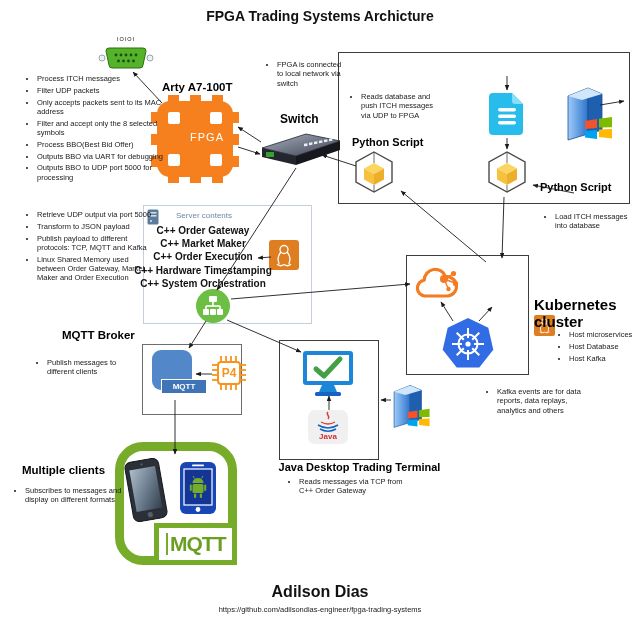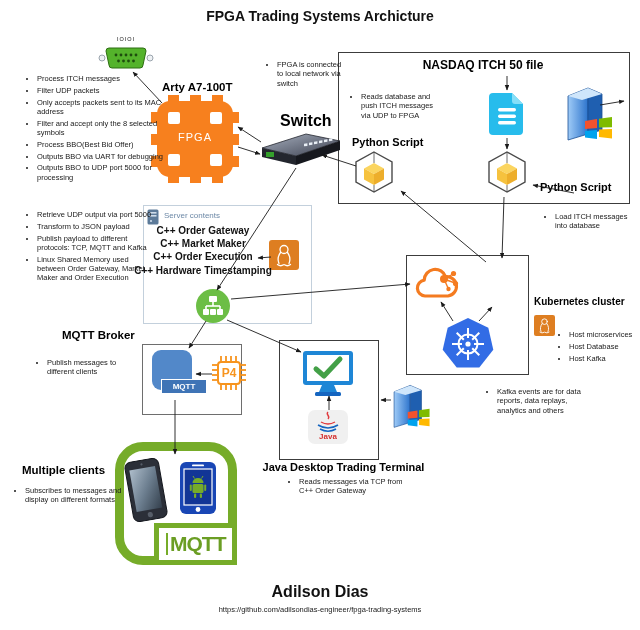--- a/index.html
+++ b/index.html
@@ -79,27 +79,27 @@
           <rect x="78" y="61" width="10" height="11"></rect>
         <rect x="6" y="6" width="76" height="76" rx="13"></rect>
       </g>
       <g fill="#fff">
         <rect x="17" y="17" width="12" height="12" rx="2"></rect>
           <rect x="59" y="17" width="12" height="12" rx="2"></rect>
         <rect x="17" y="59" width="12" height="12" rx="2"></rect>
           <rect x="59" y="59" width="12" height="12" rx="2"></rect>
       </g>
     </svg>
-    <div class="abs ctr" style="left:0;top:36px;width:88px;color:#fff;font-size:11px;letter-spacing:1px;">FPGA</div>
+    <div class="abs ctr" style="left:12px;top:36px;width:88px;color:#fff;font-size:11px;letter-spacing:1px;">FPGA</div>
   </div>
 
   <ul class="abs txt note" style="left:266px;top:60px;width:66px;">
     <li>FPGA is connected to local network via switch</li>
   </ul>
-  <div class="abs txt lbl" style="left:280px;top:112px;font-size:16px;">Switch</div>
+  <div class="abs txt lbl" style="left:280px;top:112px;font-size:12px;">Switch</div>
   <div class="abs icon" style="left:256px;top:128px;">
     <svg width="90" height="44" viewBox="0 0 90 44">
       <defs>
         <linearGradient id="swtop" x1="0" y1="0" x2="1" y2="1">
           <stop offset="0" stop-color="#a8b0bf"></stop>
             <stop offset="1" stop-color="#3c4150"></stop>
         </linearGradient>
       </defs>
       <polygon points="6,20 50,6 84,13 40,28" fill="url(#swtop)" stroke="#23262e" stroke-width="0.8"></polygon>
       <polygon points="6,20 40,28 40,37 6,29" fill="#23262e"></polygon>
@@ -109,21 +109,20 @@
         <rect x="53" y="22.2" width="3.4" height="2.6" transform="skewY(-8)"></rect>
         <rect x="58" y="21.9" width="3.4" height="2.6" transform="skewY(-8)"></rect>
         <rect x="63" y="21.6" width="3.4" height="2.6" transform="skewY(-8)"></rect>
         <rect x="68" y="21.3" width="3.4" height="2.6" transform="skewY(-8)"></rect>
         <rect x="73" y="21" width="3.4" height="2.6" transform="skewY(-8)"></rect>
       </g>
       <rect x="10" y="24" width="8" height="5" fill="#35a02c"></rect>
     </svg>
   </div>
 
-  <div class="abs txt lbl ctr" style="left:338px;top:58px;width:290px;font-size:12px;">NASDAQ ITCH 50 file</div>
   <ul class="abs txt note" style="left:350px;top:92px;width:80px;">
     <li>Reads database and push ITCH messages via UDP to FPGA</li>
   </ul>
   <div class="abs txt lbl" style="left:352px;top:136px;font-size:11px;">Python Script</div>
 
   <div class="abs icon" style="left:351px;top:149px;">
     <svg width="46" height="46" viewBox="0 0 46 46">
       <polygon points="23,3 41,13 41,33 23,43 5,33 5,13" fill="#fff" stroke="#4a4a4a" stroke-width="1.4"></polygon>
       <polygon points="23,14 33,19.5 23,25 13,19.5" fill="#FBD560"></polygon>
       <polygon points="13,19.5 23,25 23,36 13,30.5" fill="#F6C23E"></polygon>
@@ -182,26 +181,27 @@
   </ul>
 
   <div class="abs icon" style="left:147px;top:209px;">
     <svg width="12" height="16" viewBox="0 0 12 16">
       <rect x="0.5" y="0.5" width="11" height="15" rx="1.5" fill="#5C7A99"></rect>
       <rect x="2.5" y="3" width="7" height="1.6" fill="#cfdcea"></rect>
       <rect x="2.5" y="6" width="7" height="1.6" fill="#cfdcea"></rect>
       <circle cx="4" cy="12" r="1.1" fill="#cfdcea"></circle>
     </svg>
   </div>
-  <div class="abs txt" style="left:164px;top:211px;font-size:8px;color:#6C88A6;">Server contents</div>
+  <div class="abs txt" style="left:176px;top:211px;font-size:8px;color:#6C88A6;">Server contents</div>
   <div class="abs txt ctr" style="left:113px;top:224px;width:180px;font-size:10px;font-weight:bold;line-height:13.2px;">
     <div>C++ Order Gateway</div>
     <div>C++ Market Maker</div>
     <div>C++ Order Execution</div>
     <div>C++ Hardware Timestamping</div>
+    <div>C++ System Orchestration</div>
   </div>
 
   <div class="abs icon" style="left:196px;top:289px;width:34px;height:34px;background:#6CBE45;border-radius:50%;">
     <svg width="34" height="34" viewBox="0 0 34 34">
       <g stroke="#fff" stroke-width="1.6" fill="none">
         <line x1="17" y1="13" x2="17" y2="17"></line>
         <line x1="10" y1="17" x2="24" y2="17"></line>
         <line x1="10" y1="17" x2="10" y2="20"></line>
         <line x1="24" y1="17" x2="24" y2="20"></line>
       </g>
@@ -261,21 +261,21 @@
         <line x1="37" y1="27" x2="47" y2="27"></line>
         <line x1="19.7" y1="15.7" x2="26.8" y2="22.8"></line>
         <line x1="35.2" y1="31.2" x2="42.3" y2="38.3"></line>
         <line x1="42.3" y1="15.7" x2="35.2" y2="22.8"></line>
         <line x1="26.8" y1="31.2" x2="19.7" y2="38.3"></line>
       </g>
       <circle cx="31" cy="27" r="2.6" fill="#fff"></circle>
     </svg>
   </div>
 
-  <div class="abs txt lbl" style="left:534px;top:296px;font-size:10px;">Kubernetes cluster</div>
+  <div class="abs txt lbl" style="left:534px;top:296px;font-size:15px;">Kubernetes cluster</div>
   <div class="abs icon" style="left:534px;top:315px;">
     <svg width="21" height="21" viewBox="0 0 30 30">
       <rect x="0" y="0" width="30" height="30" rx="3" fill="#DE7E21"></rect>
       <g stroke="#fff" stroke-width="1.3" fill="none" stroke-linecap="round">
         <circle cx="15" cy="9.5" r="4"></circle>
         <path d="M11.5,12.5 C9,16 8.5,20 10,23.5"></path>
         <path d="M18.5,12.5 C21,16 21.5,20 20,23.5"></path>
         <path d="M8.5,24.5 q3,2.3 6,0.3"></path>
         <path d="M15.5,24.8 q3,2 6,-0.3"></path>
       </g>
@@ -345,21 +345,21 @@
       <polygon points="30,4 44,10 44,46 30,50" fill="#1F5FB0" stroke="#1b4f94" stroke-width="0.8"></polygon>
       <polygon points="10,12 24,16 44,10 30,4" fill="#CFE6FB"></polygon>
       <g transform="translate(26,32)">
         <path d="M1,5 L13,3 V12 L1,13 z" fill="#F3522D"></path>
         <path d="M15,2.7 L28,1 V11.3 L15,11.6 z" fill="#7EBB00"></path>
         <path d="M1,15 L13,14 V23 L1,21.5 z" fill="#00A3EE"></path>
         <path d="M15,13.6 L28,13 V22.6 L15,21 z" fill="#FFB901"></path>
       </g>
     </svg>
   </div>
-  <div class="abs txt lbl ctr" style="left:236px;top:461px;width:215px;font-size:11px;">Java Desktop Trading Terminal</div>
+  <div class="abs txt lbl ctr" style="left:252px;top:461px;width:215px;font-size:11px;">Java Desktop Trading Terminal</div>
   <ul class="abs txt note" style="left:288px;top:477px;width:118px;">
     <li>Reads messages via TCP from C++ Order Gateway</li>
   </ul>
 
   <div class="abs txt lbl" style="left:22px;top:464px;font-size:11.5px;">Multiple clients</div>
   <ul class="abs txt note" style="left:14px;top:486px;width:108px;">
     <li>Subscribes to messages and display on different formats</li>
   </ul>
 
   <div class="abs icon" style="left:127px;top:459px;transform:rotate(-10deg);z-index:15;">

